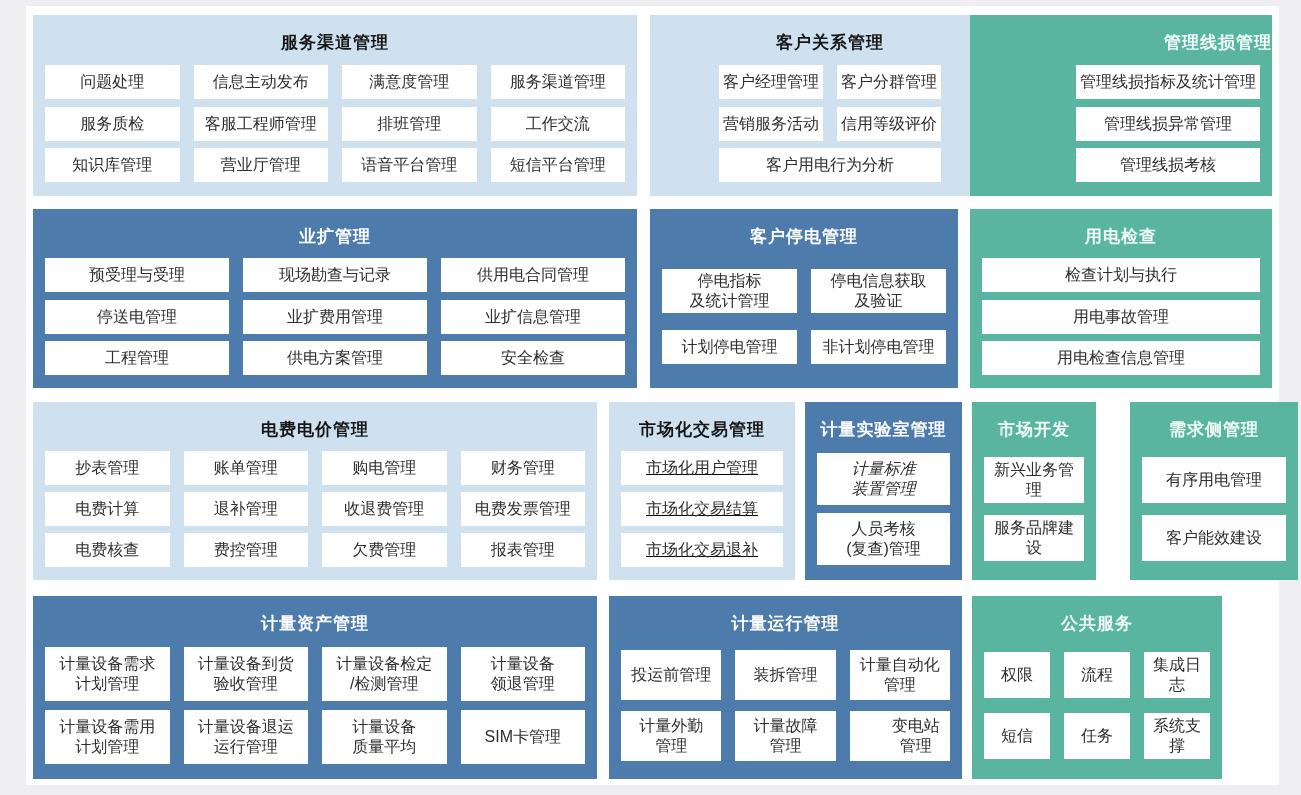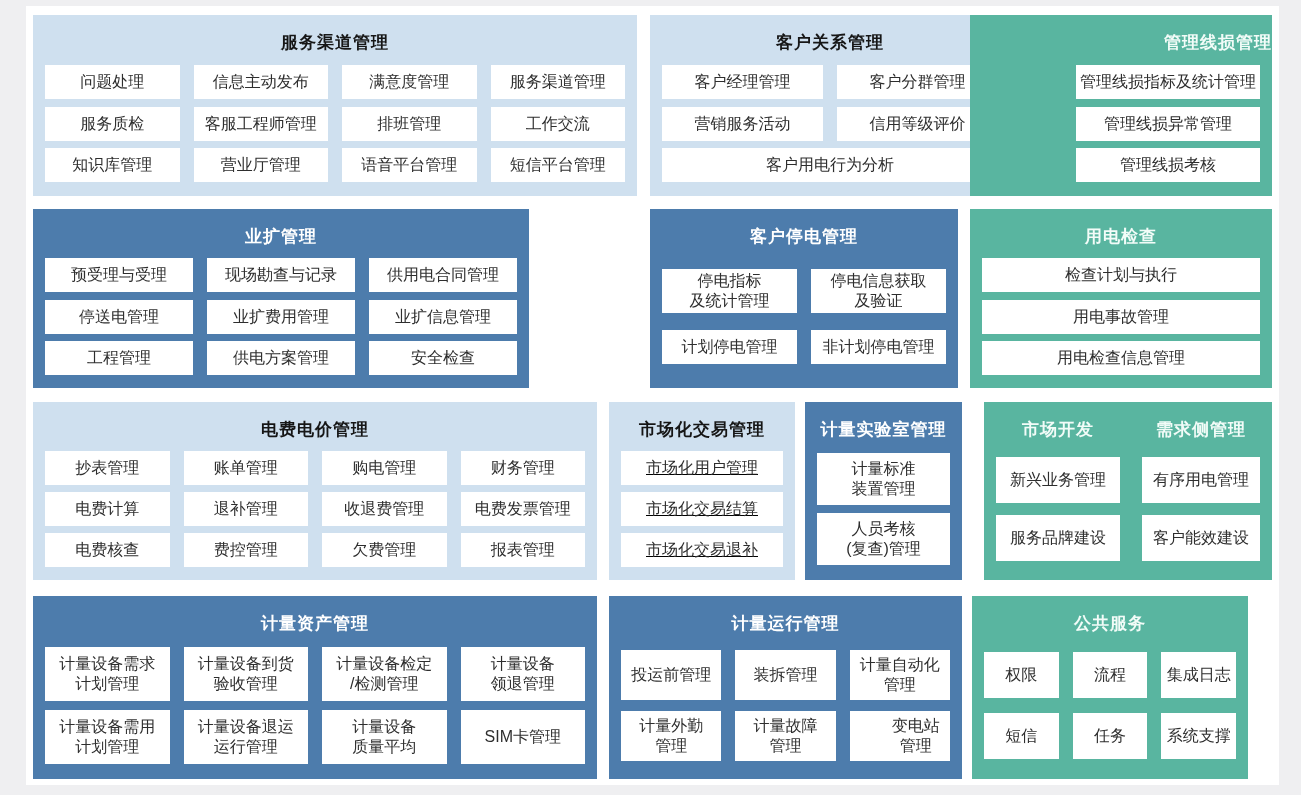--- a/index.html
+++ b/index.html
@@ -79,39 +79,39 @@
         <div class="item">服务质检</div>
         <div class="item">客服工程师管理</div>
         <div class="item">排班管理</div>
         <div class="item">工作交流</div>
         <div class="item">知识库管理</div>
         <div class="item">营业厅管理</div>
         <div class="item">语音平台管理</div>
         <div class="item">短信平台管理</div>
       </div>
     </section>
-    <section class="block light" style="left: 650px; top: 15px; width: 360px; height: 181px;">
+    <section class="block light" style="left: 650px; top: 15px; width: 360px; height: 181px; align-items: center;">
       <div class="block-title">客户关系管理</div>
       <div class="block-grid" style="grid-template-columns: repeat(2, 1fr);">
         <div class="item">客户经理管理</div>
         <div class="item">客户分群管理</div>
         <div class="item">营销服务活动</div>
         <div class="item">信用等级评价</div>
         <div class="item" style="grid-column: span 2;">客户用电行为分析</div>
       </div>
     </section>
     <section class="block teal" style="left: 970px; top: 15px; width: 302px; height: 181px; align-items: flex-end;">
       <div class="block-title">管理线损管理</div>
       <div class="block-grid" style="grid-template-columns: repeat(1, 1fr);">
         <div class="item">管理线损指标及统计管理</div>
         <div class="item">管理线损异常管理</div>
         <div class="item">管理线损考核</div>
       </div>
     </section>
-    <section class="block blue" style="left: 33px; top: 209px; width: 496px; height: 179px;">
+    <section class="block blue" style="left: 33px; top: 209px; width: 604px; height: 179px;">
       <div class="block-title">业扩管理</div>
       <div class="block-grid" style="grid-template-columns: repeat(3, 1fr);">
         <div class="item">预受理与受理</div>
         <div class="item">现场勘查与记录</div>
         <div class="item">供用电合同管理</div>
         <div class="item">停送电管理</div>
         <div class="item">业扩费用管理</div>
         <div class="item">业扩信息管理</div>
         <div class="item">工程管理</div>
         <div class="item">供电方案管理</div>
@@ -158,34 +158,34 @@
       <div class="block-title">市场化交易管理</div>
       <div class="block-grid" style="grid-template-columns: repeat(1, 1fr); text-decoration: underline;">
         <div class="item">市场化用户管理</div>
         <div class="item">市场化交易结算</div>
         <div class="item">市场化交易退补</div>
       </div>
     </section>
     <section class="block blue" style="left: 805px; top: 402px; width: 157px; height: 178px;">
       <div class="block-title">计量实验室管理</div>
       <div class="block-grid" style="grid-template-columns: repeat(1, 1fr);">
-        <div class="item" style="min-height: 52px;">计量标准
+        <div class="item" style="min-height: 52px; font-style: italic;">计量标准
 装置管理</div>
         <div class="item" style="min-height: 52px;">人员考核
 (复查)管理</div>
       </div>
     </section>
-    <section class="block teal" style="left: 972px; top: 402px; width: 148px; height: 178px; margin-left: 12px;">
+    <section class="block teal" style="left: 972px; top: 402px; width: 124px; height: 178px;">
       <div class="block-title">市场开发</div>
       <div class="block-grid" style="grid-template-columns: repeat(1, 1fr);">
         <div class="item" style="min-height: 46px;">新兴业务管理</div>
         <div class="item" style="min-height: 46px;">服务品牌建设</div>
       </div>
     </section>
-    <section class="block teal" style="left: 1130px; top: 402px; width: 142px; height: 178px;">
+    <section class="block teal" style="left: 1130px; top: 402px; width: 168px; height: 178px;">
       <div class="block-title">需求侧管理</div>
       <div class="block-grid" style="grid-template-columns: repeat(1, 1fr);">
         <div class="item" style="min-height: 46px;">有序用电管理</div>
         <div class="item" style="min-height: 46px;">客户能效建设</div>
       </div>
     </section>
     <section class="block blue" style="left: 33px; top: 596px; width: 564px; height: 183px;">
       <div class="block-title">计量资产管理</div>
       <div class="block-grid" style="grid-template-columns: repeat(4, 1fr);">
         <div class="item" style="min-height: 54px;">计量设备需求
@@ -212,21 +212,21 @@
         <div class="item" style="min-height: 50px;">装拆管理</div>
         <div class="item" style="min-height: 50px;">计量自动化
 管理</div>
         <div class="item" style="min-height: 50px;">计量外勤
 管理</div>
         <div class="item" style="min-height: 50px;">计量故障
 管理</div>
         <div class="item" style="min-height: 50px; padding-left: 36px;">变电站管理</div>
       </div>
     </section>
-    <section class="block teal" style="left: 972px; top: 596px; width: 276px; height: 183px;">
+    <section class="block teal" style="left: 972px; top: 596px; width: 250px; height: 183px;">
       <div class="block-title">公共服务</div>
       <div class="block-grid" style="grid-template-columns: repeat(3, 1fr);">
         <div class="item" style="min-height: 46px;">权限</div>
         <div class="item" style="min-height: 46px;">流程</div>
         <div class="item" style="min-height: 46px;">集成日志</div>
         <div class="item" style="min-height: 46px;">短信</div>
         <div class="item" style="min-height: 46px;">任务</div>
         <div class="item" style="min-height: 46px;">系统支撑</div>
       </div>
     </section>

